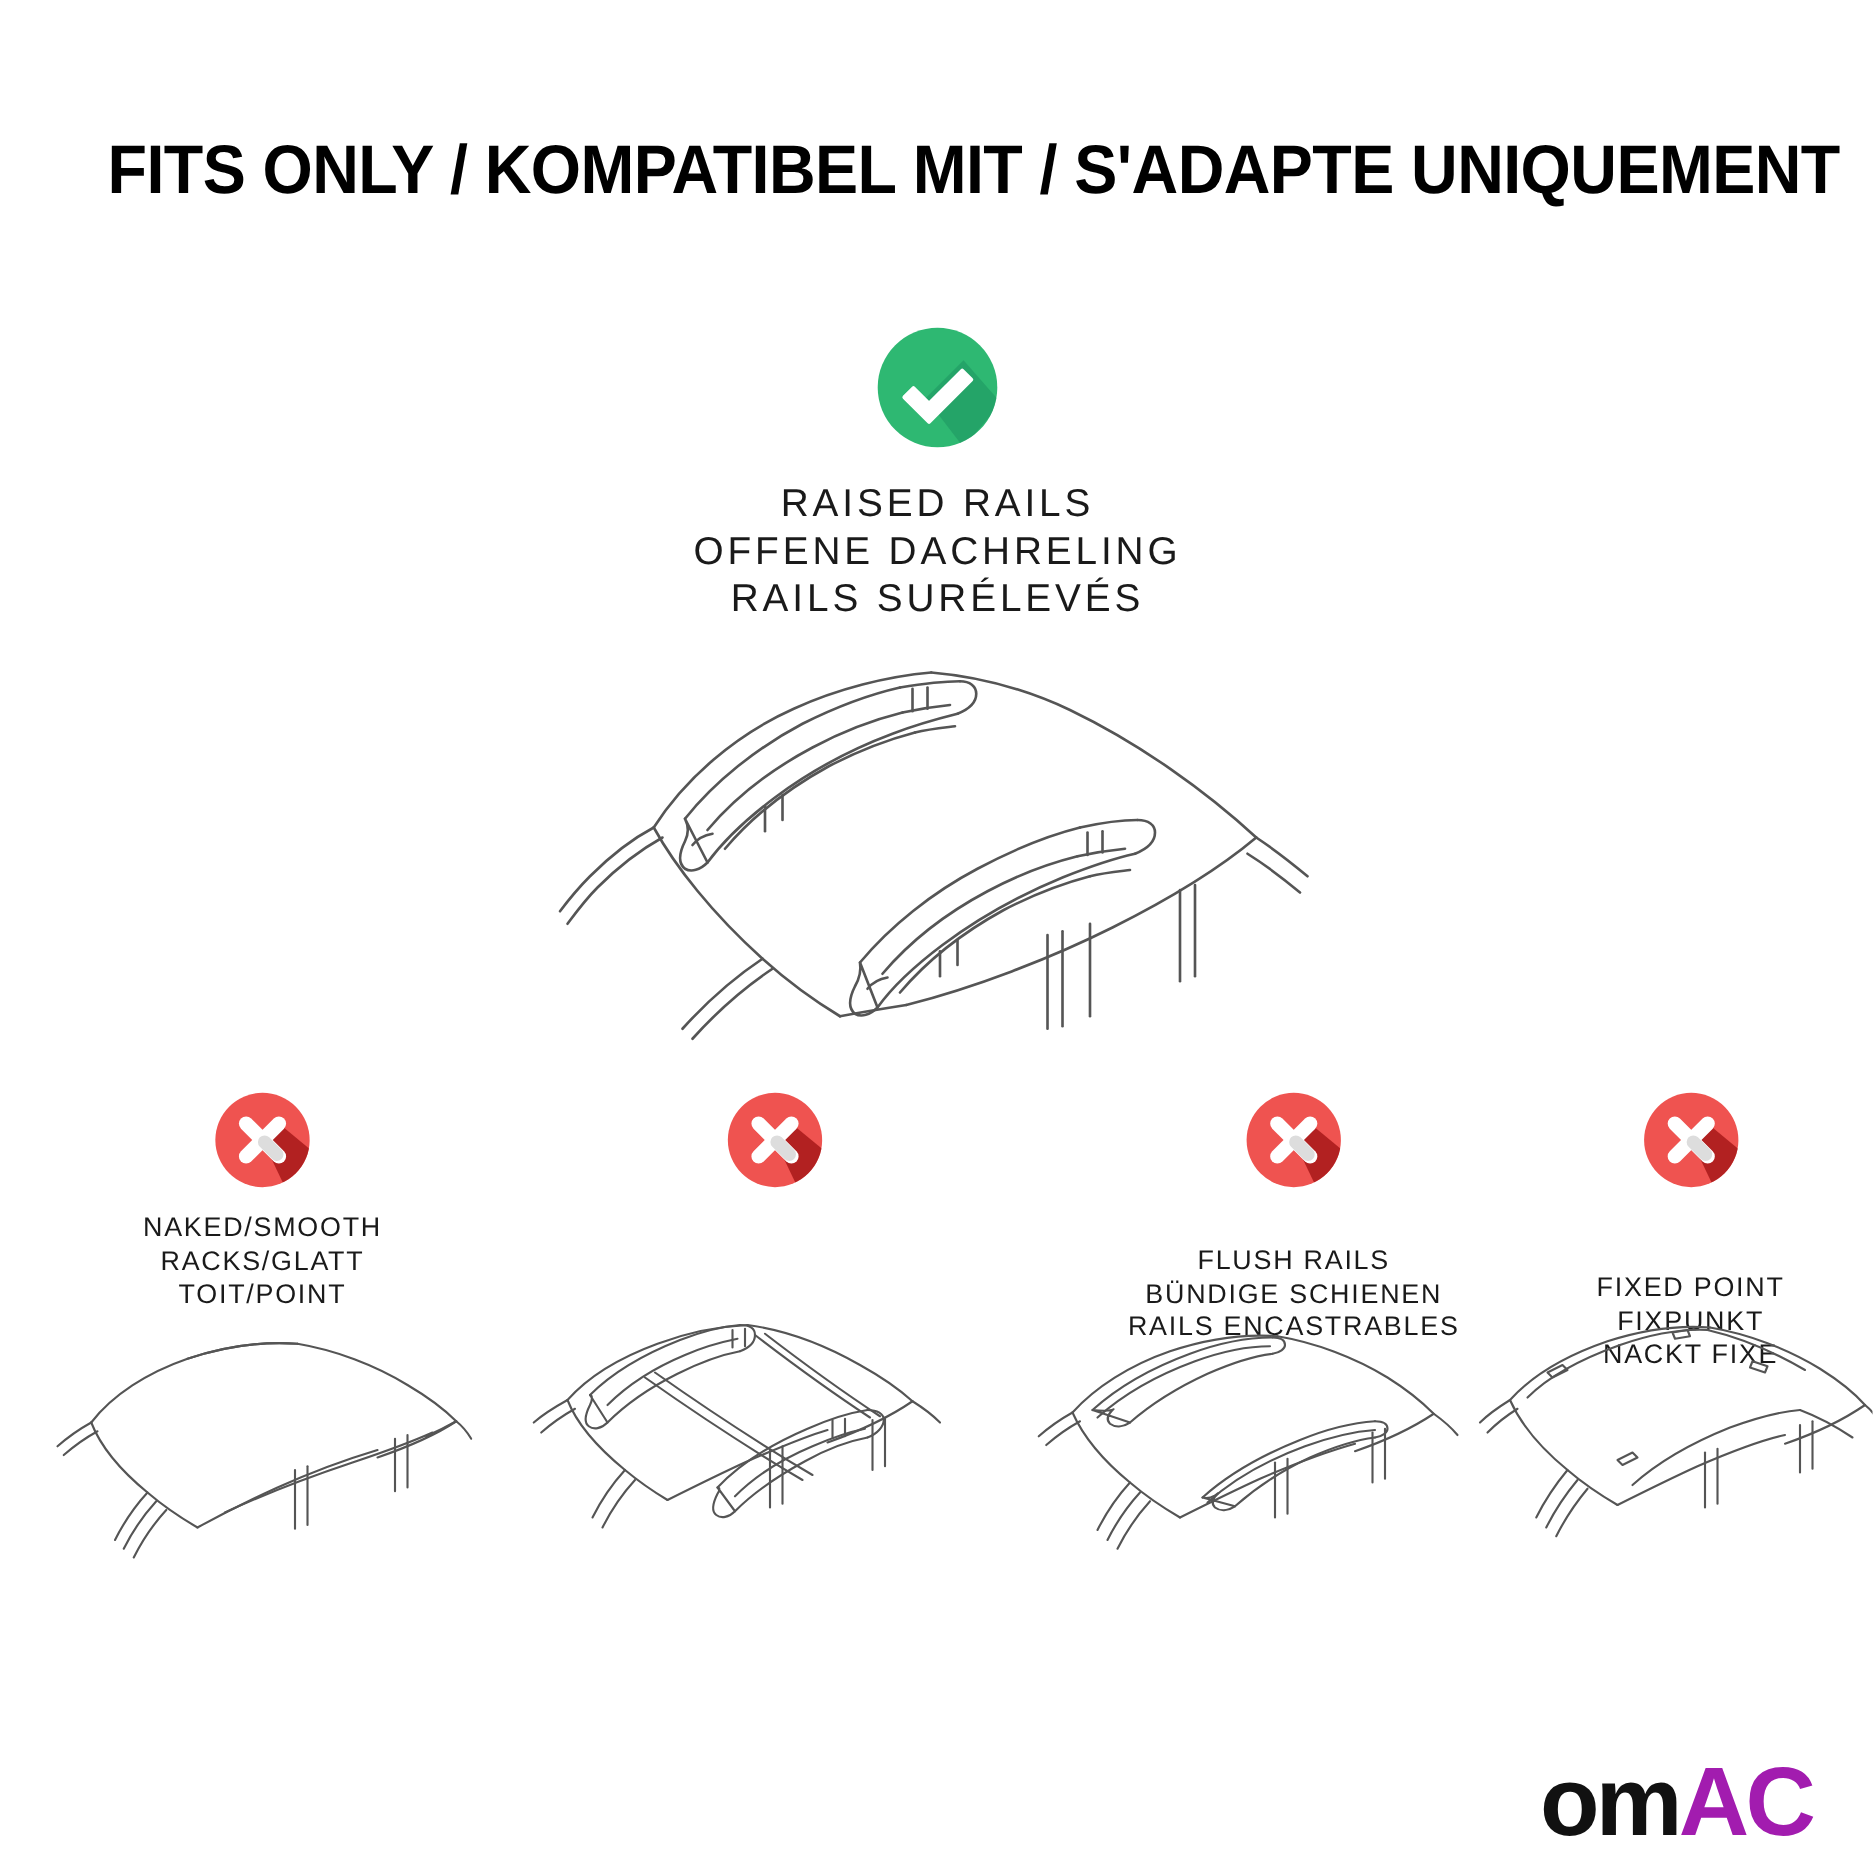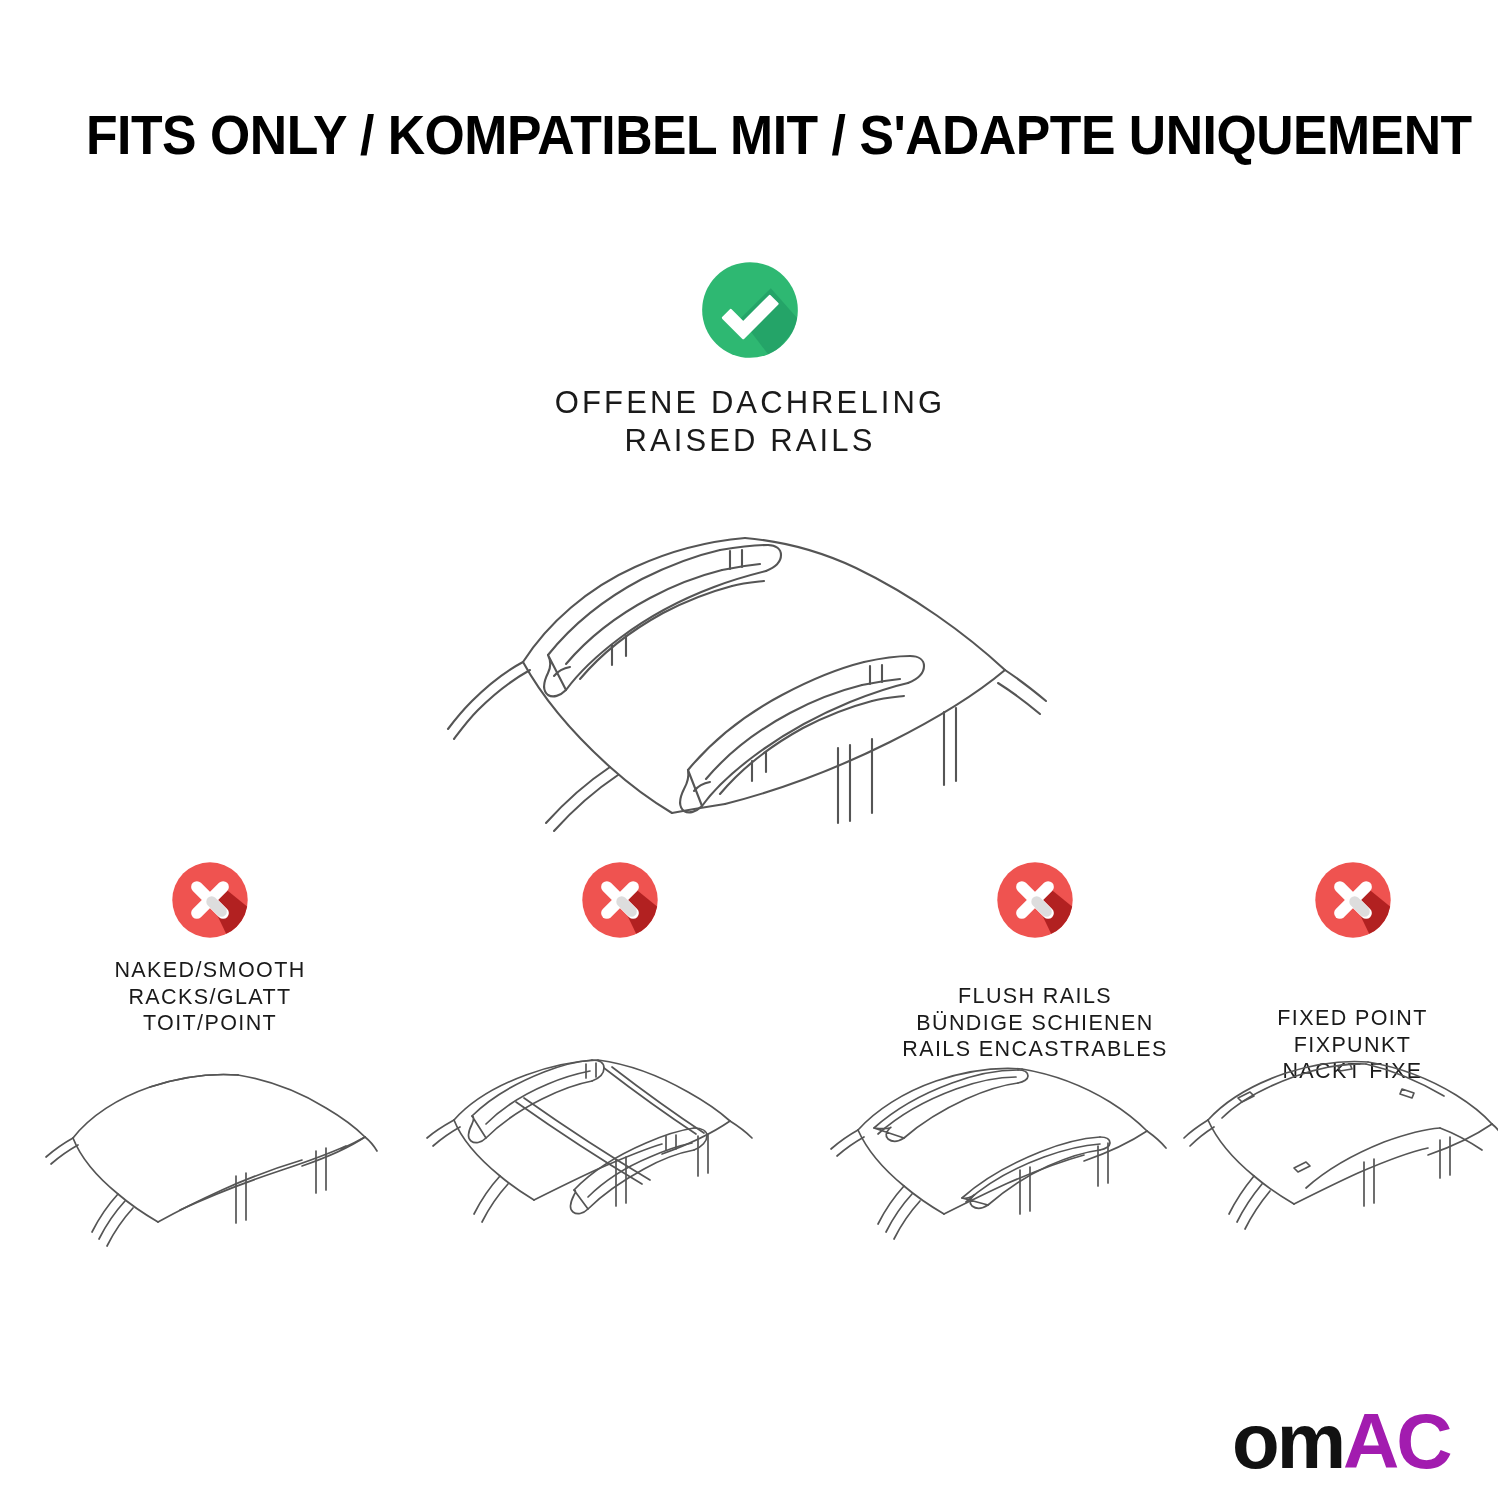--- a/index.html
+++ b/index.html
@@ -77,21 +77,21 @@
   
   .excluded-row {
     position: absolute;
     left: 0;
     top: 855px;
     width: 1500px;
     height: 260px;
   }
   .excl-col {
     position: absolute;
-    top: 4px;
+    top: 16px;
     text-align: center;
   }
   .excl-col .excl-labels {
     margin-top: 16px;
     font-size: 21.5px;
     line-height: 26.5px;
     letter-spacing: 1.4px;
     color: #1a1a1a;
   }
   .excl-labels div { white-space: nowrap; }
@@ -155,22 +155,23 @@
       </defs>
       <circle cx="50" cy="50" r="46" fill="#2EB872"></circle>
       <g clip-path="url(#clipCheckCircle)">
         <polygon points="41,58 70,29 99,62 70,96" fill="#1E9460" opacity="0.55"></polygon>
       </g>
       <path d="M31.5 50.5 L43.5 62.5 L69 37 L76 44 L43.5 76.5 L24.5 57.5 Z" fill="#ffffff" stroke="#ffffff" stroke-width="3" stroke-linejoin="round"></path>
     </svg>
   </div>
 
   <div class="approved-labels">
+    <div>RAISED RAILS</div>
     <div>OFFENE DACHRELING</div>
-    <div>RAISED RAILS</div>
+    <div>RAILS SURÉLEVÉS</div>
   </div>
 </div>
 
 <div class="hero-illustration">
   <svg viewBox="0 0 680 330" xmlns="http://www.w3.org/2000/svg" fill="none" stroke="#555555" stroke-width="2.1" stroke-linecap="round" stroke-linejoin="round">
 
     <path d="M103 157 C128 118 168 83 215 62 C250 46 290 36 325 33"></path>
     <path d="M325 33 C360 36 400 46 436 63 C492 90 545 128 585 165"></path>
     <path d="M103 157 C120 188 150 226 190 262 C210 280 232 296 252 308"></path>
     <path d="M585 165 C560 186 520 212 470 237 C420 262 360 285 305 299"></path>

